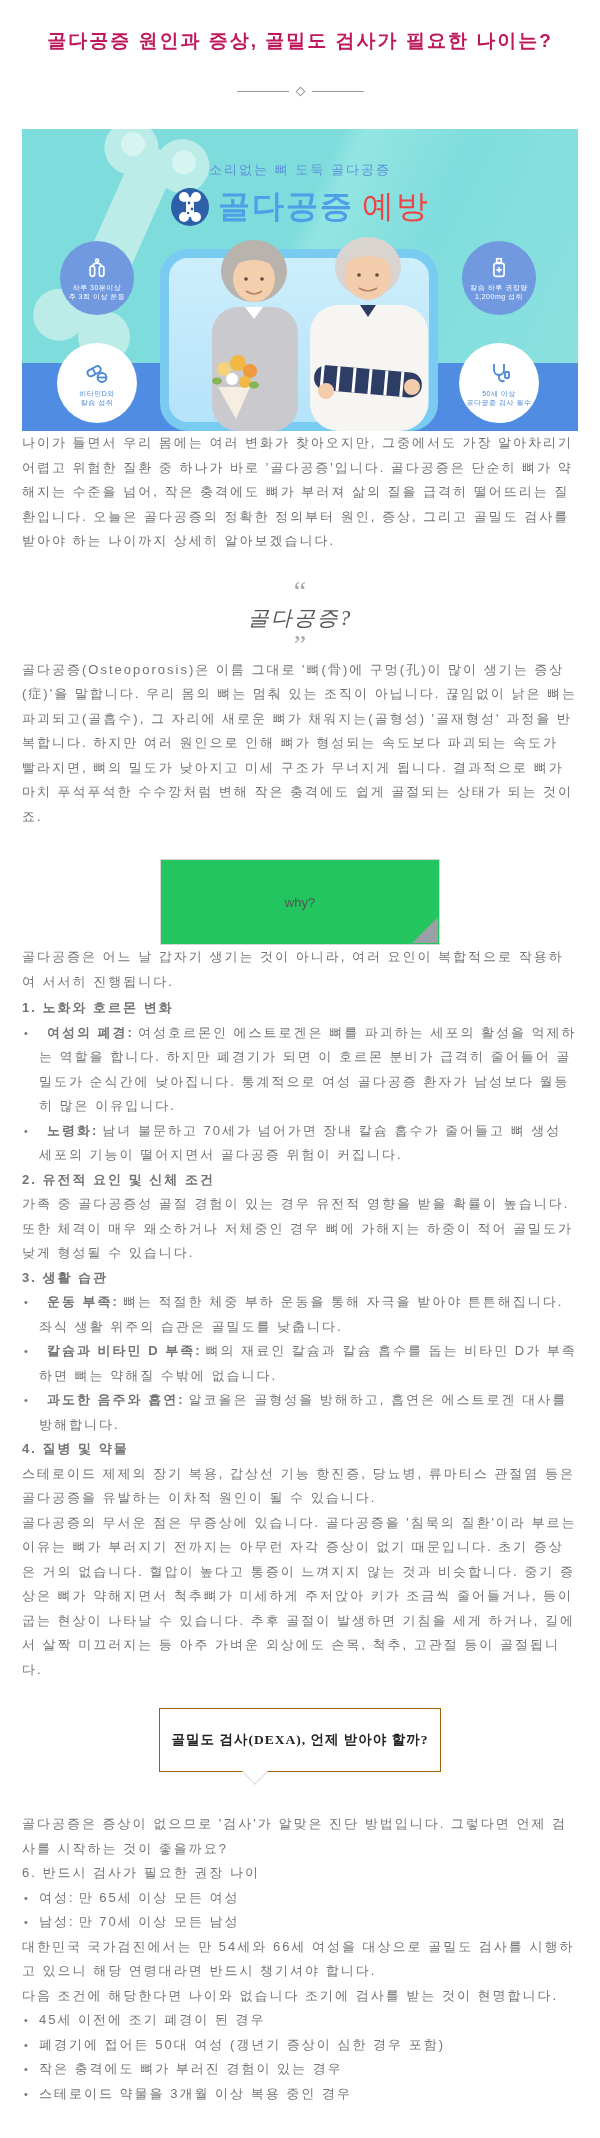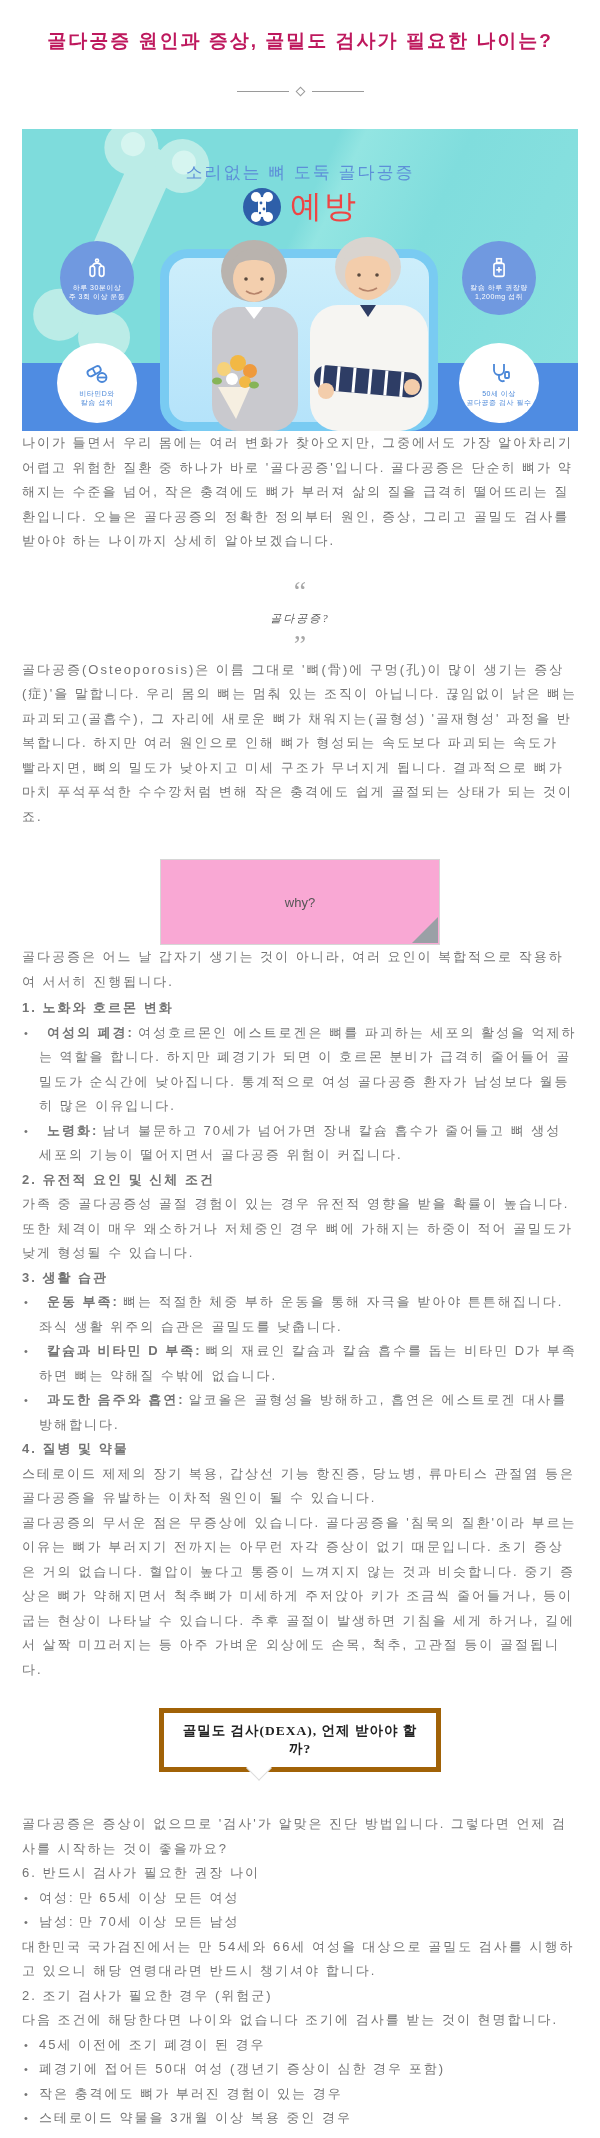--- a/index.html
+++ b/index.html
@@ -37,21 +37,21 @@
     background:linear-gradient(115deg,#7edcdc 48%,#93e5e2 52%,#80dddd 68%,#8ae1df 100%);
   }
   .banner-bottom {
     position:absolute; left:0; top:234px; width:556px; height:68px;
     background:#4f8ce2;
   }
   .bone-bg { position:absolute; left:-18px; top:-6px; }
   .banner-subtitle {
     position:absolute; left:0; top:32px; width:556px;
     text-align:center;
-    font-size:17px; color:#5d8fd8; letter-spacing:2px;
+    font-size:13px; color:#5d8fd8; letter-spacing:2px;
   }
   .banner-title-row {
     position:absolute; left:0; top:54px; width:556px; height:48px;
     display:flex; align-items:center; justify-content:center; gap:8px;
   }
   .banner-title-icon { width:40px; height:40px; display:inline-block; }
   .banner-title-light { font-size:32px; font-weight:bold; color:#4d9fe8; letter-spacing:2px; }
   .banner-title-dark  { font-size:32px; font-weight:normal; color:#ef4444; letter-spacing:2px; }
 
   .phone {
@@ -86,38 +86,38 @@
   .bl { margin-right:4px; }
   .bl-bold { font-weight:bold; margin-right:4px;margin-left:8px; }
   .h-bold { font-weight:bold; }
   .h-first { margin-top:2px; }
   .li { position:relative; padding-left:17px; }
   .li::before { content:"•"; position:absolute; left:2px; top:0; font-size:11px; }
 
   
   .quote { margin-top:24px; text-align:center; }
   .quote-mark { font-family:"Liberation Serif","DejaVu Serif",serif; font-size:28px; line-height:26px; color:#a8a8a8; }
-  .quote-text { font-family:"Liberation Serif","DejaVu Serif",serif; font-style:italic; font-size:11px; line-height:28px; color:#555; letter-spacing:2px; }
+  .quote-text { font-family:"Liberation Serif","DejaVu Serif",serif; font-style:italic; font-size:21px; line-height:28px; color:#555; letter-spacing:2px; }
 
   
   .why-box {
     position:relative; margin:30px auto 0; width:280px; height:86px;
-    border:1px solid #d6d6d6; background:#f9a8d4;
+    border:1px solid #d6d6d6; background:#22c55e;
     display:flex; align-items:center; justify-content:center;
     font-size:13px; color:#555;
   }
   .why-corner {
     position:absolute; right:1px; bottom:1px; width:0; height:0;
     border-left:26px solid transparent; border-bottom:26px solid #9aa0a6;
   }
 
   
   .dexa-box {
     position:relative; margin:26px auto 0; width:282px; height:64px;
-    border:5px solid #a16207; background:#fff;
+    border:1px solid #a16207; background:#fff;
     display:flex; align-items:center; justify-content:center;
     font-family:"Liberation Serif","DejaVu Serif",serif;
     font-weight:bold; font-size:13.5px; color:#222; letter-spacing:1px;
     text-align:center; padding:0 10px;
   }
   .dexa-tail {
     position:absolute; left:86px; bottom:-10px; width:18px; height:18px;
     background:#fff; border-right:1px solid #dcdcdc; border-bottom:1px solid #dcdcdc;
     transform:rotate(45deg);
   }
@@ -163,20 +163,21 @@
           <rect x="16" y="10" width="8" height="20" rx="4" fill="#ffffff"></rect>
           <circle cx="14" cy="10" r="5" fill="#ffffff"></circle>
             <circle cx="26" cy="10" r="5" fill="#ffffff"></circle>
           <circle cx="14" cy="30" r="5" fill="#ffffff"></circle>
             <circle cx="26" cy="30" r="5" fill="#ffffff"></circle>
           <circle cx="19" cy="16" r="1.4" fill="#2e5fa9"></circle>
             <circle cx="22" cy="22" r="1.4" fill="#2e5fa9"></circle>
           <circle cx="18" cy="26" r="1.2" fill="#2e5fa9"></circle>
         </svg>
       </span>
+      <span class="banner-title-light">골다공증</span>
       <span class="banner-title-dark">예방</span>
     </div>
 
     <div class="phone"></div>
 
     <svg class="couple" width="256" height="212" viewBox="0 0 256 212">
 
       <ellipse cx="64" cy="52" rx="33" ry="31" fill="#b9b3ae"></ellipse>
       <ellipse cx="64" cy="60" rx="21" ry="23" fill="#f3cfae"></ellipse>
       <path d="M40 52 Q44 30 64 30 Q84 30 88 52 Q78 40 64 41 Q50 40 40 52 Z" fill="#b9b3ae"></path>
@@ -325,21 +326,20 @@
   <div class="content screening-block">
     <p>골다공증은 증상이 없으므로 '검사'가 알맞은 진단 방법입니다. 그렇다면 언제 검사를 시작하는 것이 좋을까요?</p>
     <div>6. 반드시 검사가 필요한 권장 나이</div>
     <div class="li">
       <span class="bl">여성:</span><span>만 65세 이상 모든 여성</span>
     </div>
     <div class="li">
       <span class="bl">남성:</span><span>만 70세 이상 모든 남성</span>
     </div>
     <p>대한민국 국가검진에서는 만 54세와 66세 여성을 대상으로 골밀도 검사를 시행하고 있으니 해당 연령대라면 반드시 챙기셔야 합니다.</p>
-    <div>2. 조기 검사가 필요한 경우 (위험군)</div>
     <p>다음 조건에 해당한다면 나이와 없습니다 조기에 검사를 받는 것이 현명합니다.</p>
     <div class="li"><span>45세 이전에 조기 폐경이 된 경우</span></div>
     <div class="li"><span>폐경기에 접어든 50대 여성 (갱년기 증상이 심한 경우 포함)</span></div>
     <div class="li"><span>작은 충격에도 뼈가 부러진 경험이 있는 경우</span></div>
     <div class="li"><span>스테로이드 약물을 3개월 이상 복용 중인 경우</span></div>
 
   </div>
 
 </div>
 

